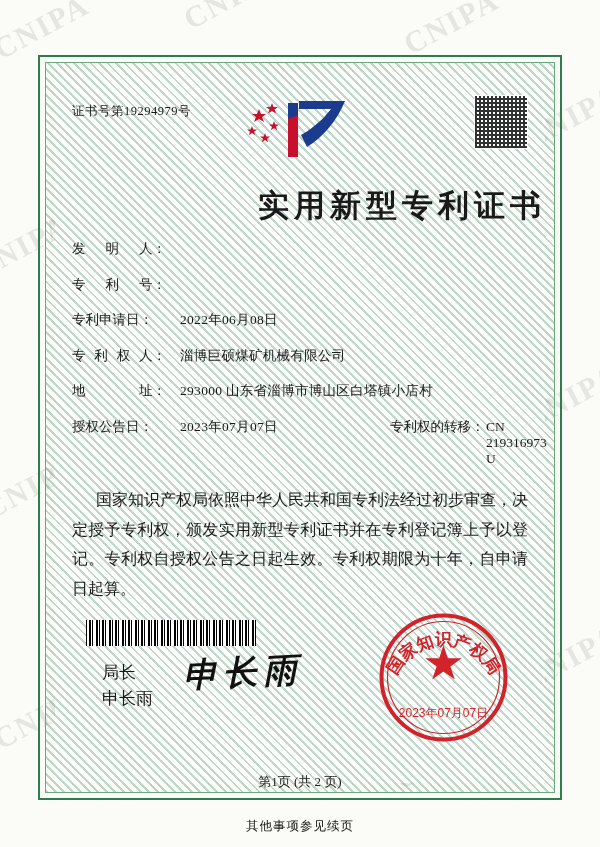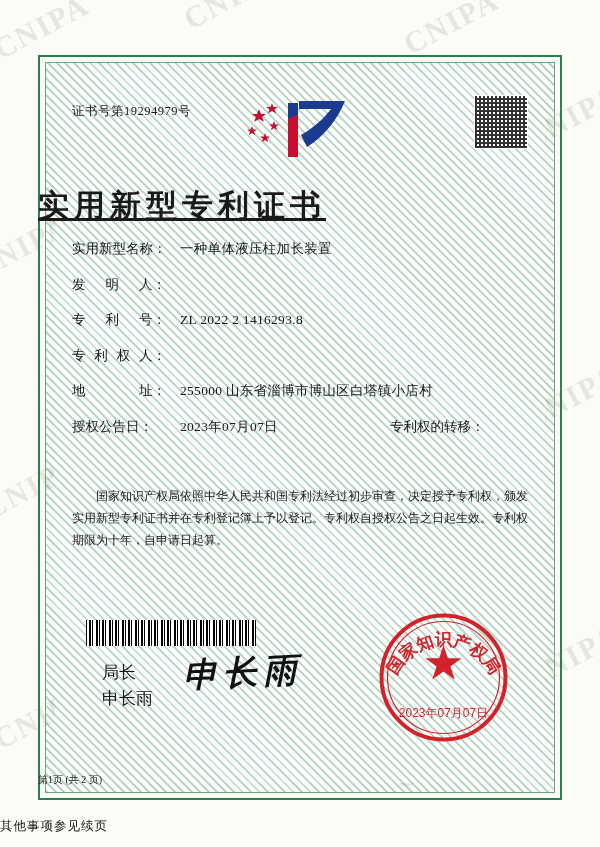--- a/index.html
+++ b/index.html
@@ -112,28 +112,27 @@
       repeating-linear-gradient(0deg,#111 0 2px, transparent 2px 4px),
       repeating-linear-gradient(90deg,#111 0 2px, transparent 2px 4px);
     background-size: 4px 4px, 4px 4px;
     opacity: .85;
     border: 1px solid #fff;
   }
 
   .title {
     position: absolute;
     left: 0;
-    right: 8px;
+    right: 16px;
     top: 130px;
-    text-align: left;
+    text-align: right;
     font-size: 31px;
     letter-spacing: 5px;
     font-weight: bold;
     font-family: "Liberation Serif", serif;
-    text-decoration: underline;
   }
 
   .fields {
     position: absolute;
     left: 34px;
     right: 34px;
     top: 185px;
     font-size: 13.5px;
   }
   .row {
@@ -165,21 +164,21 @@
     white-space: nowrap;
   }
   .val2 {
     flex: 1 1 auto;
   }
 
   .para {
     position: absolute;
     left: 34px;
     right: 34px;
-    font-size: 12px;
+    font-size: 16px;
     line-height: 1.85;
     text-align: justify;
     text-indent: 24px;
   }
   .para1 { top: 430px; }
   .para2 { top: 512px; }
 
   
   .barcode {
     position: absolute;
@@ -219,29 +218,30 @@
     right: 46px;
     top: 550px;
     width: 145px;
     height: 145px;
   }
 
   .page-no {
     position: absolute;
     left: 0; right: 0;
     top: 718px;
-    font-size: 10px;
+    text-align: center;
+    font-size: 13px;
     color: #222;
   }
 
   .footnote {
     position: absolute;
     left: 0; right: 0;
     top: 818px;
-    text-align: left;
+    text-align: center;
     font-size: 12.5px;
     color: #111;
     z-index: 3;
     letter-spacing: 1px;
   }
 </style>
 </head>
 <body>
 
 <div class="watermark-layer" id="wm-layer">
@@ -284,64 +284,65 @@
       <polygon points="11,31 12.3,34.5 16,34.5 13,36.7 14.2,40.3 11,38.1 7.8,40.3 9,36.7 6,34.5 9.7,34.5" fill="#c8102e"></polygon>
     </svg>
   </div>
 
   <div class="qr"></div>
 
   <div class="title">实用新型专利证书</div>
 
   <div class="fields">
 
-    <div class="row">
-      <div class="lbl">实用新型名称：</div>
-      <div class="val">一种单体液压柱加长装置</div>
-    </div>
 
     <div class="row">
       <div class="lbl spread">
         <span>发</span>
         <span>明</span>
         <span>人：</span>
       </div>
     </div>
 
     <div class="row">
       <div class="lbl spread">
         <span>专</span>
         <span>利</span>
         <span>号：</span>
       </div>
-      <div class="val">ZL 2022 2 1416293.8</div>
-    </div>
-
+    </div>
+
+    <div class="row">
+      <div class="lbl">专利申请日：</div>
+      <div class="val">2022年06月08日</div>
+    </div>
 
     <div class="row">
       <div class="lbl spread">
         <span>专</span>
         <span>利</span>
         <span>权</span>
         <span>人：</span>
       </div>
+      <div class="val">淄博巨硕煤矿机械有限公司</div>
     </div>
 
     <div class="row">
       <div class="lbl spread">
         <span>地</span>
         <span>址：</span>
       </div>
-      <div class="val">255000 山东省淄博市博山区白塔镇小店村</div>
+      <div class="val">293000 山东省淄博市博山区白塔镇小店村</div>
     </div>
 
     <div class="row dual">
       <div class="lbl">授权公告日：</div>
       <div class="val">2023年07月07日</div>
       <div class="lbl2">专利权的转移：</div>
+      <div class="val2">CN 219316973 U</div>
     </div>
   </div>
 
   <div class="para para1">国家知识产权局依照中华人民共和国专利法经过初步审查，决定授予专利权，颁发实用新型专利证书并在专利登记簿上予以登记。专利权自授权公告之日起生效。专利权期限为十年，自申请日起算。</div>
 
   <div class="barcode"></div>
 
   <div class="signer">
     <div>局长</div>
     <div>申长雨</div>

